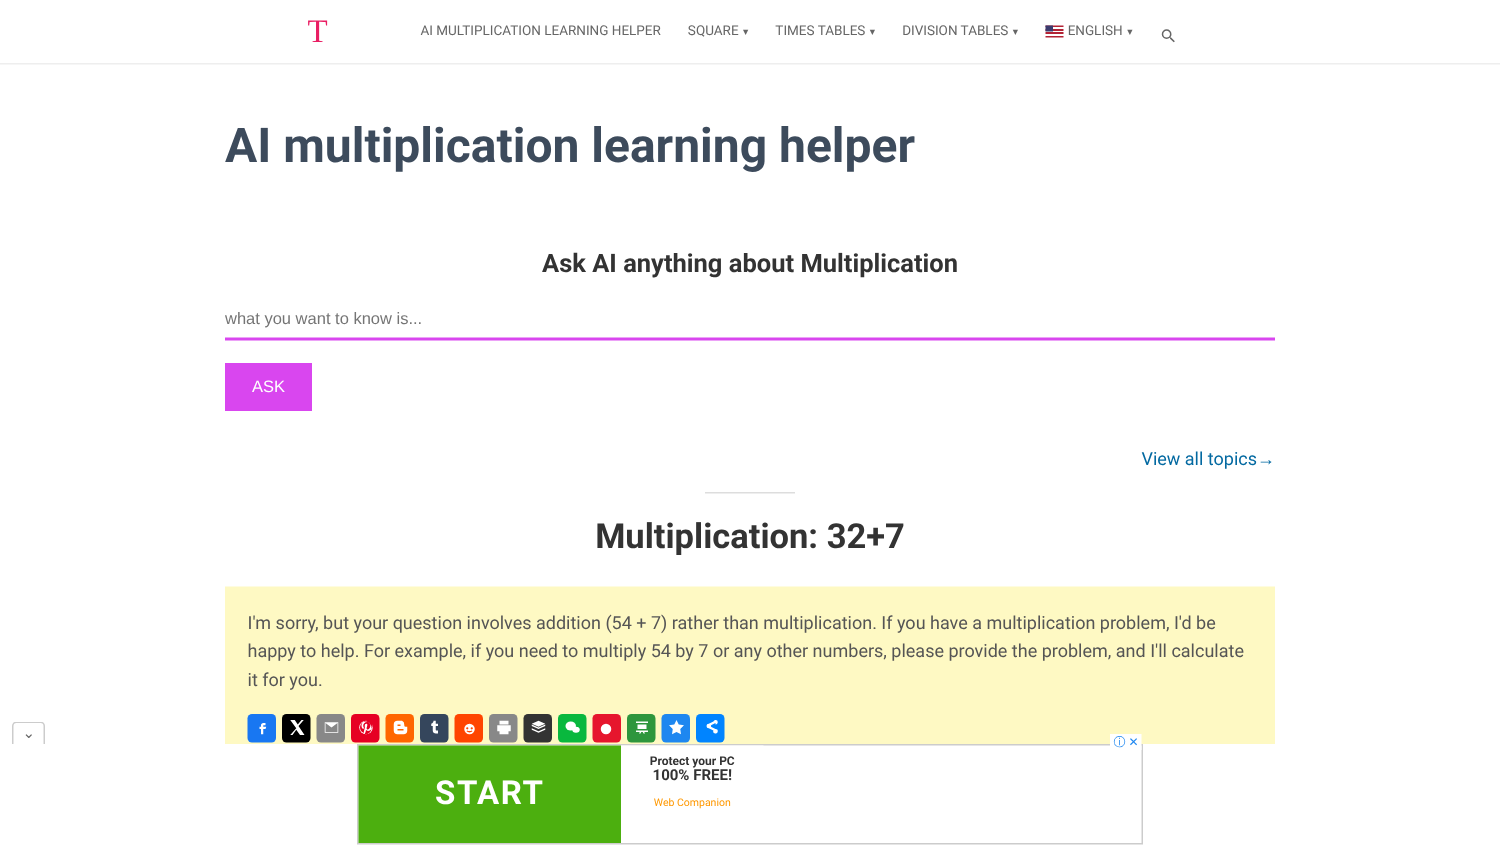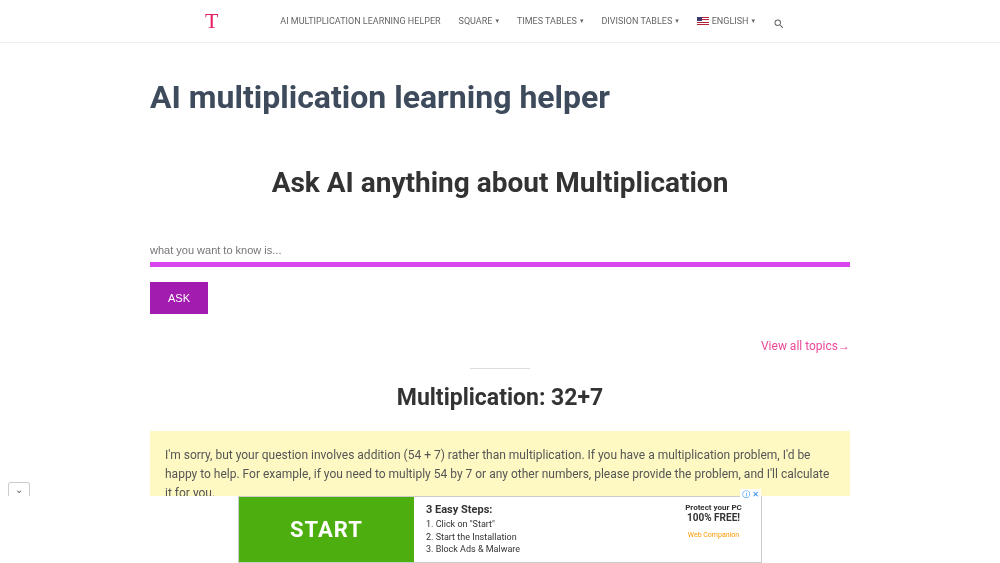--- a/index.html
+++ b/index.html
@@ -12,24 +12,24 @@
 .brand-sub{font-size:9px;color:#999;margin-top:2px;}
 .nav{display:flex;align-items:center;margin-left:auto;margin-right:195px;gap:18px;}
 .nav-item{font-size:9px;color:#666;text-transform:uppercase;cursor:pointer;display:flex;align-items:center;gap:3px;}
 .caret{font-size:7px;}
 .flag{display:inline-block;width:12px;height:8px;background:linear-gradient(to bottom,#b22234 0%,#b22234 14%,#fff 14%,#fff 28%,#b22234 28%,#b22234 42%,#fff 42%,#fff 57%,#b22234 57%,#b22234 71%,#fff 71%,#fff 85%,#b22234 85%);position:relative;}
 .flag::before{content:"";position:absolute;top:0;left:0;width:5px;height:4px;background:#3c3b6e;}
 .search-icon{width:12px;height:12px;cursor:pointer;}
 .search-icon svg{width:100%;height:100%;fill:#666;}
 .main{width:700px;margin:0 auto;padding:20px 0 80px;}
 .page-title{font-size:32px;font-weight:700;color:#3d4b5c;text-align:left;margin:15px 0 50px;}
-.ask-title{font-size:28px;font-weight:700;color:#333;text-align:center;margin:20px 0 15px;}
-.ask-input{width:100%;border:none;border-bottom:5px solid #d946ef;padding:6px 0;font-size:11px;color:#999;outline:none;margin-bottom:15px;margin-top:24px;}
-.ask-btn{background:#a21caf;color:#fff;border:none;padding:10px 18px;font-size:11px;cursor:pointer;text-transform:uppercase;}
-.view-all{text-align:right;color:#ec4899;font-size:12px;margin:25px 0 10px;cursor:pointer;}
+.ask-title{font-size:17px;font-weight:700;color:#333;text-align:center;margin:20px 0 15px;}
+.ask-input{width:100%;border:none;border-bottom:2px solid #d946ef;padding:6px 0;font-size:11px;color:#999;outline:none;margin-bottom:15px;}
+.ask-btn{background:#d946ef;color:#fff;border:none;padding:10px 18px;font-size:11px;cursor:pointer;text-transform:uppercase;}
+.view-all{text-align:right;color:#0369a1;font-size:12px;margin:25px 0 10px;cursor:pointer;}
 .divider{width:60px;height:1px;background:#ddd;margin:15px auto;}
 .article-title{font-size:23px;font-weight:700;color:#333;text-align:center;margin:10px 0 20px;}
 .article-box{background:#fef9c3;padding:15px;margin:0 0 20px;}
 .article-text{font-size:12px;color:#555;line-height:1.6;margin-bottom:12px;}
 .share-row{display:flex;gap:4px;margin-bottom:12px;}
 .share-btn{width:19px;height:19px;border-radius:3px;cursor:pointer;display:flex;align-items:center;justify-content:center;}
 .share-btn svg{width:12px;height:12px;fill:#fff;}
 .fb{background:#1877f2;}
 .x{background:#000;}
 .em{background:#888;}
@@ -197,25 +197,19 @@
   
   
 </div>
 
 <div class="collapse-tab">⌄</div>
 
 <div class="ad-banner">
   <div class="ad-inner">
     <div class="ad-info">ⓘ ✕</div>
     <div class="ad-start">START</div>
-    <div class="ad-steps">
-      <div class="ad-steps-title">3 Easy Steps:</div>
-      <div class="ad-step">1. Click on "Start"</div>
-      <div class="ad-step">2. Start the Installation</div>
-      <div class="ad-step">3. Block Ads &amp; Malware</div>
-    </div>
     <div class="ad-right">
       <div class="ad-protect">Protect your PC</div>
       <div class="ad-free">100% FREE!</div>
       <div class="ad-logo">Web Companion</div>
     </div>
   </div>
 </div>
 
 </body></html>

